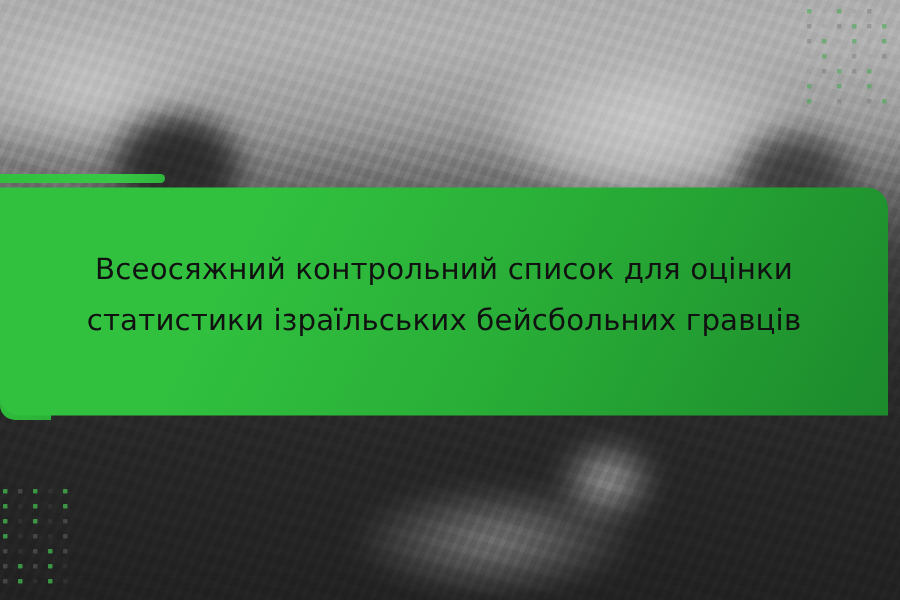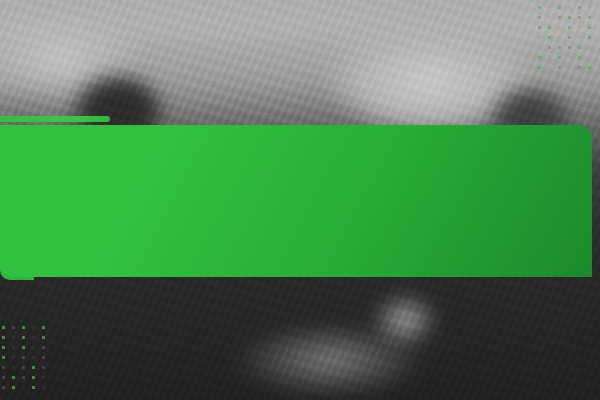--- a/index.html
+++ b/index.html
@@ -215,17 +215,18 @@
       <span style="left: 30px; top: 60px; background: rgb(63, 169, 75); opacity: 0.85;"></span>
       <span style="left: 40px; top: 60px; background: rgb(68, 68, 68); opacity: 0.35;"></span>
     </div>
 
   <div id="accent-bar" style="background: linear-gradient(90deg, rgb(49, 193, 63) 0%, rgb(55, 200, 69) 70%, rgb(47, 182, 60) 100%);"></div>
 
   <div id="card-notch-cut" style="background: linear-gradient(118deg, rgb(47, 189, 61) 0%, rgb(43, 178, 56) 100%);"></div>
 
   <div id="title-card" style="background: linear-gradient(118deg, rgb(49, 193, 63) 0%, rgb(49, 193, 63) 26%, rgb(41, 174, 55) 58%, rgb(28, 138, 44) 100%);">
     <h1 id="title-text">
-      <br>
+      <span>Всеосяжний контрольний список для оцінки</span><br>
+      <span>статистики ізраїльських бейсбольних гравців</span>
     </h1>
   </div>
 
 </div>
 
 </body></html>

